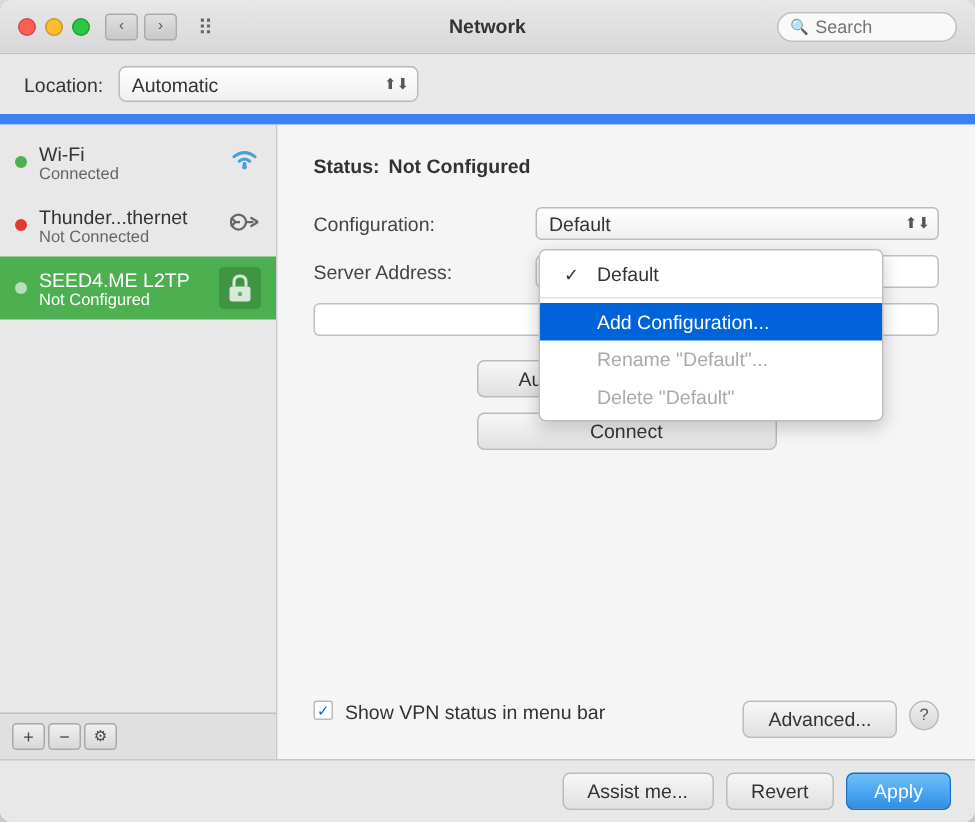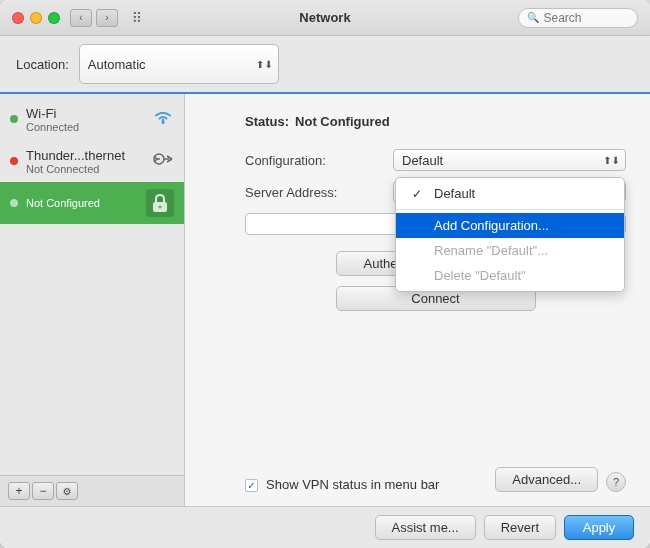--- a/index.html
+++ b/index.html
@@ -114,21 +114,21 @@
       background: transparent;
       outline: none;
       font-size: 12px;
       color: #333;
       width: 90px;
     }
 
     
     .location-bar {
       background: #e8e8e8;
-      border-bottom: 2px solid #3b82f6;
+      border-bottom: 7px solid #3b82f6;
       padding: 8px 16px;
       display: flex;
       align-items: center;
       gap: 10px;
       flex-shrink: 0;
     }
     .location-label {
       color: #333;
       font-size: 13px;
     }
@@ -137,42 +137,41 @@
       -webkit-appearance: none;
       background: linear-gradient(to bottom, #fff, #f0f0f0);
       border: 1px solid #bbb;
       border-radius: 5px;
       padding: 2px 24px 2px 8px;
       font-size: 13px;
       color: #333;
       position: relative;
       cursor: pointer;
       width: 200px;
-      height: 40px;
+      height: 24px;
     }
     .location-select-wrapper {
       position: relative;
       display: inline-block;
     }
     .select-arrow {
       position: absolute;
       right: 6px;
       top: 50%;
       transform: translateY(-50%);
       color: #555;
       font-size: 10px;
       pointer-events: none;
     }
 
     
     .main-content {
       display: flex;
       flex: 1;
       overflow: hidden;
-      gap: 36px;
     }
 
     
     .sidebar {
       width: 185px;
       background: #e8e8e8;
       border-right: 1px solid #c8c8c8;
       display: flex;
       flex-direction: column;
       flex-shrink: 0;
@@ -385,21 +384,21 @@
       padding: 4px 16px;
       font-size: 13px;
       color: #333;
       cursor: pointer;
       min-width: 200px;
       text-align: center;
     }
 
     .vpn-status-row {
       display: flex;
-      align-items: flex-end;
+      align-items: flex-start;
       gap: 8px;
       margin-top: auto;
       padding-bottom: 14px;
     }
     .checkbox {
       width: 13px;
       height: 13px;
       border: 1px solid #bbb;
       border-radius: 2px;
       background: #fff;
@@ -551,20 +550,21 @@
               <line x1="4" y1="8" x2="8" y2="8" stroke="#666" stroke-width="1.5"></line>
               <line x1="2" y1="5" x2="5" y2="8" stroke="#666" stroke-width="1.5"></line>
               <line x1="2" y1="11" x2="5" y2="8" stroke="#666" stroke-width="1.5"></line>
             </svg>
           </div>
         </div>
 
         <div class="sidebar-item active">
           <div class="status-dot" style="background:rgba(255,255,255,0.6);"></div>
           <div class="item-text">
+            <span class="item-name">SEED4.ME L2TP</span>
             <span class="item-status">Not Configured</span>
           </div>
           <div class="lock-icon-box">
             <svg width="18" height="20" viewBox="0 0 18 20">
               <rect x="2" y="9" width="14" height="10" rx="2" fill="white" opacity="0.8"></rect>
               <path d="M5 9 V6 Q5 2 9 2 Q13 2 13 6 V9" fill="none" stroke="white" stroke-width="2" opacity="0.8"></path>
               <circle cx="9" cy="14" r="1.5" fill="#4caf50" opacity="0.9"></circle>
             </svg>
           </div>
         </div>

